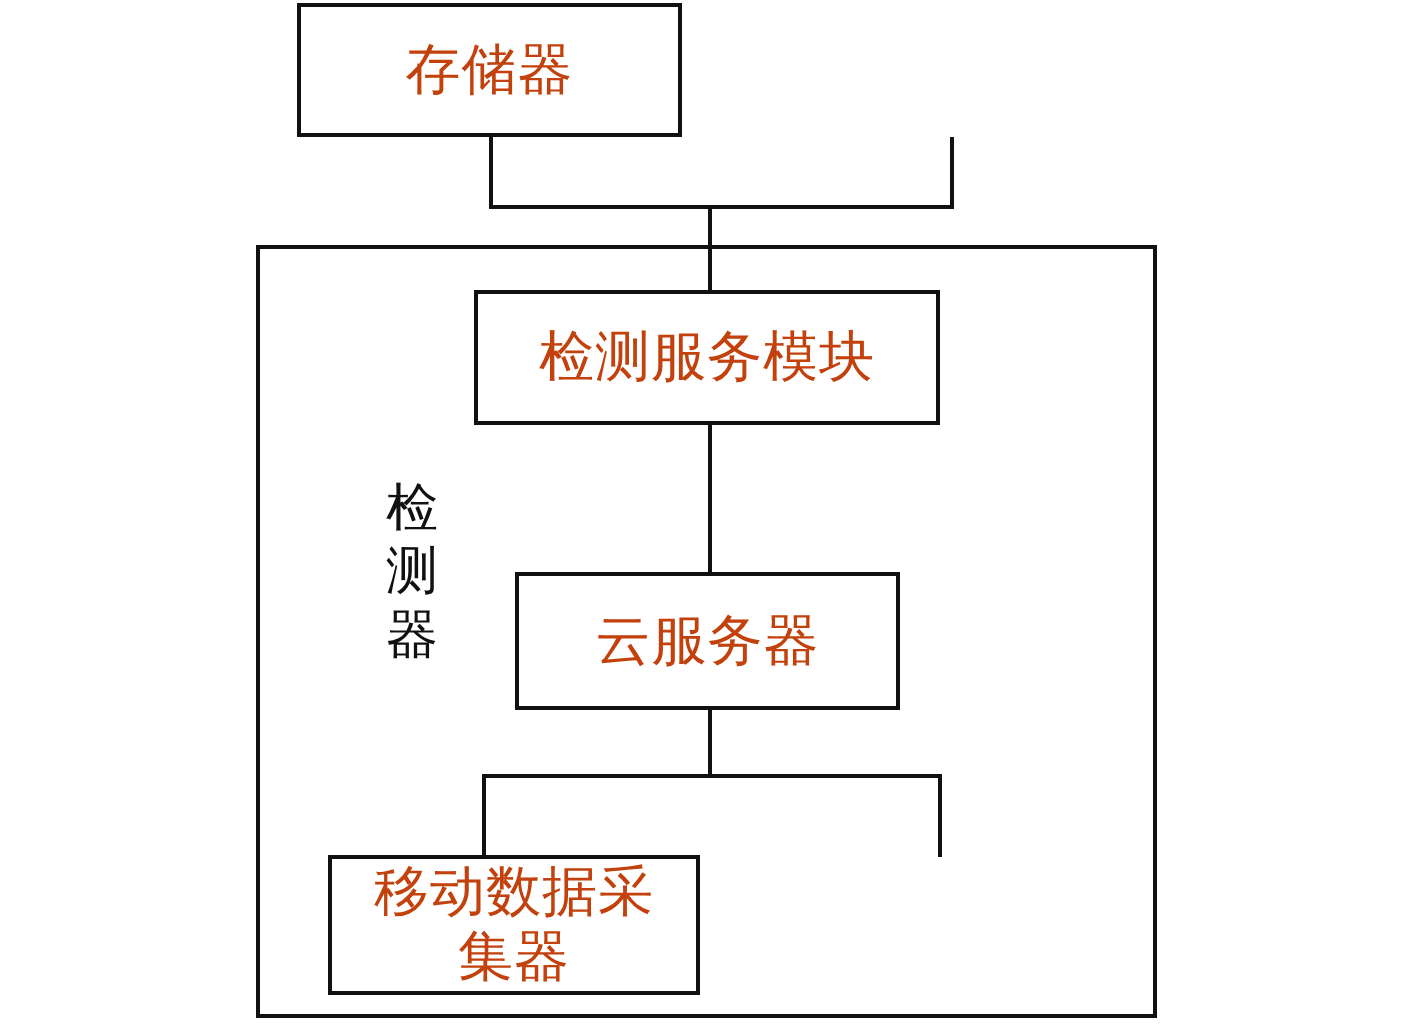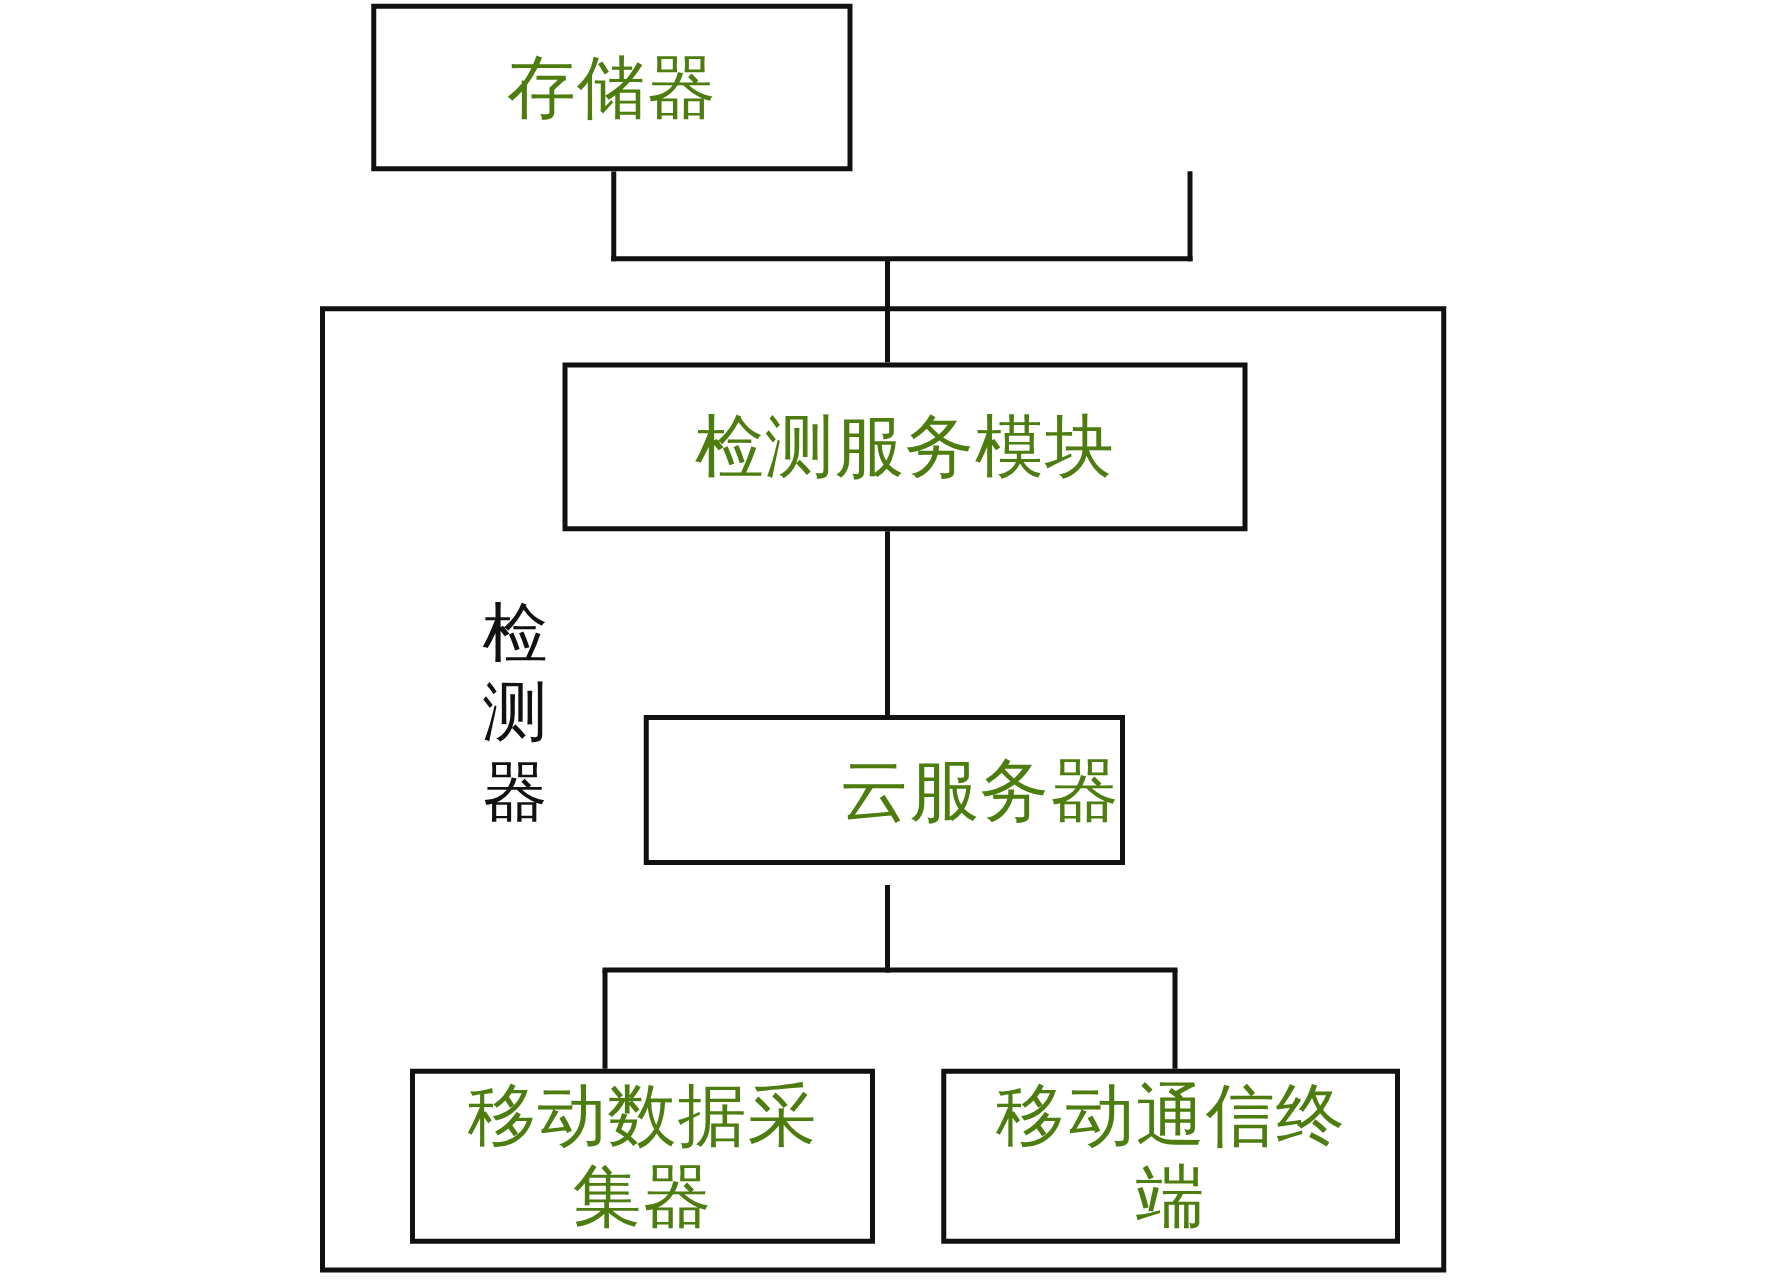--- a/index.html
+++ b/index.html
@@ -30,24 +30,24 @@
     position: absolute;
     box-sizing: border-box;
     border: 4px solid #111111;
     background: #ffffff;
     display: flex;
     align-items: center;
     justify-content: center;
     text-align: center;
   }
   .node-label {
-    font-family: Liberation Sans, sans-serif;
+    font-family: Liberation Serif, serif;
     font-size: 55px;
     line-height: 1.18;
-    color: #4d7c0f;
+    color: #c2410c;
     letter-spacing: 1px;
     white-space: pre-line;
     user-select: none;
   }
   
   #container-detector {
     position: absolute;
     box-sizing: border-box;
     border: 4px solid #111111;
     background: transparent;
@@ -94,31 +94,27 @@
     <span>检</span>
     <span>测</span>
     <span>器</span>
   </div>
 
   <div class="node" style="left: 297px; top: 3px; width: 385px; height: 134px; border-color: rgb(17, 17, 17); border-width: 4px;">
     <div class="node-label">存储器</div>
   </div>
 
 
-  <div class="node" style="left: 450px; top: 290px; width: 548px; height: 135px; border-color: rgb(17, 17, 17); border-width: 4px;">
+  <div class="node" style="left: 474px; top: 290px; width: 466px; height: 135px; border-color: rgb(17, 17, 17); border-width: 4px;">
     <div class="node-label">检测服务模块</div>
   </div>
 
-  <div class="node" style="left: 515px; top: 572px; width: 385px; height: 120px; border-color: rgb(17, 17, 17); border-width: 4px; justify-content: flex-end;">
+  <div class="node" style="left: 515px; top: 572px; width: 385px; height: 138px; border-color: rgb(17, 17, 17); border-width: 4px;">
     <div class="node-label">云服务器</div>
   </div>
 
   <div class="node" style="left: 298px; top: 855px; width: 372px; height: 140px; border-color: rgb(17, 17, 17); border-width: 4px; margin-left: 30px;">
     <div class="node-label">移动数据采
 集器</div>
   </div>
 
-  <div class="node" style="left: 753px; top: 855px; width: 367px; height: 140px; border-color: rgb(17, 17, 17); border-width: 4px;">
-    <div class="node-label">移动通信终
-端</div>
-  </div>
 
 </div>
 
 </body></html>

